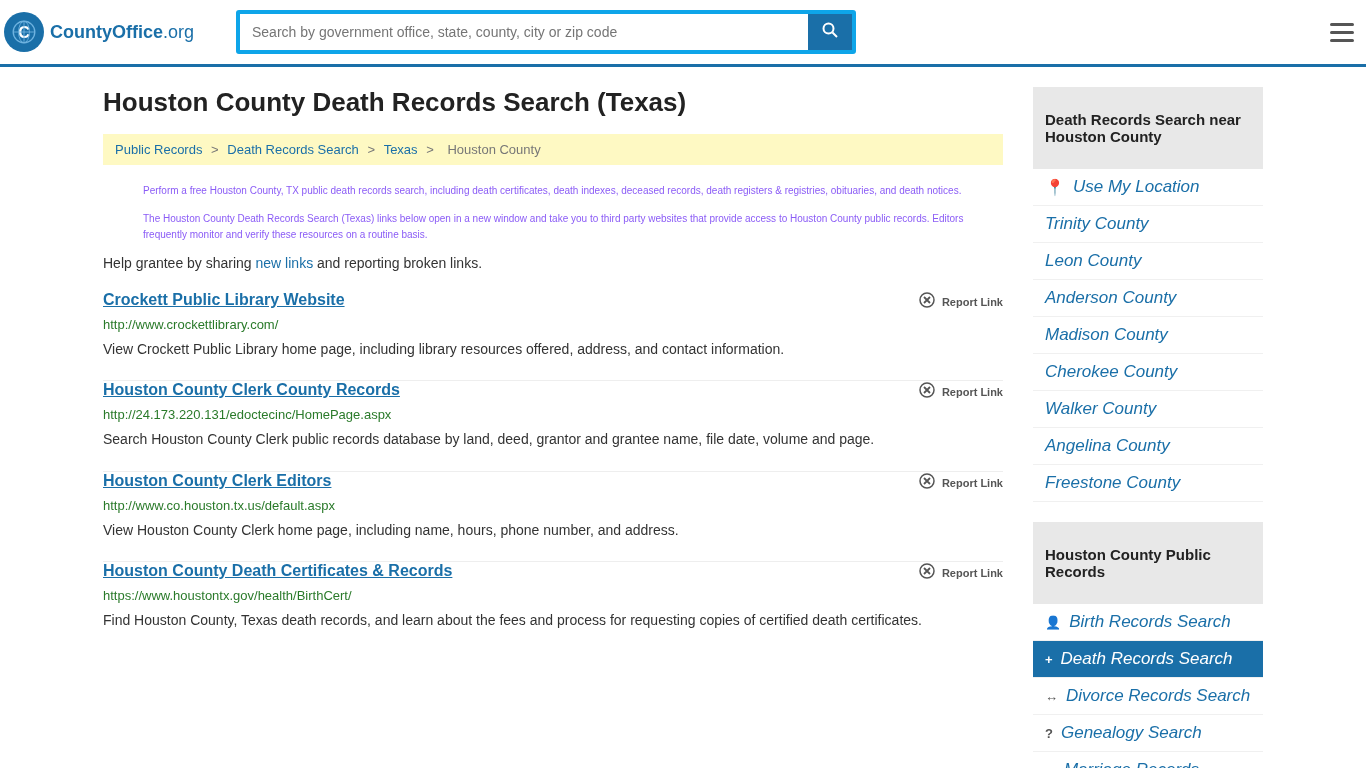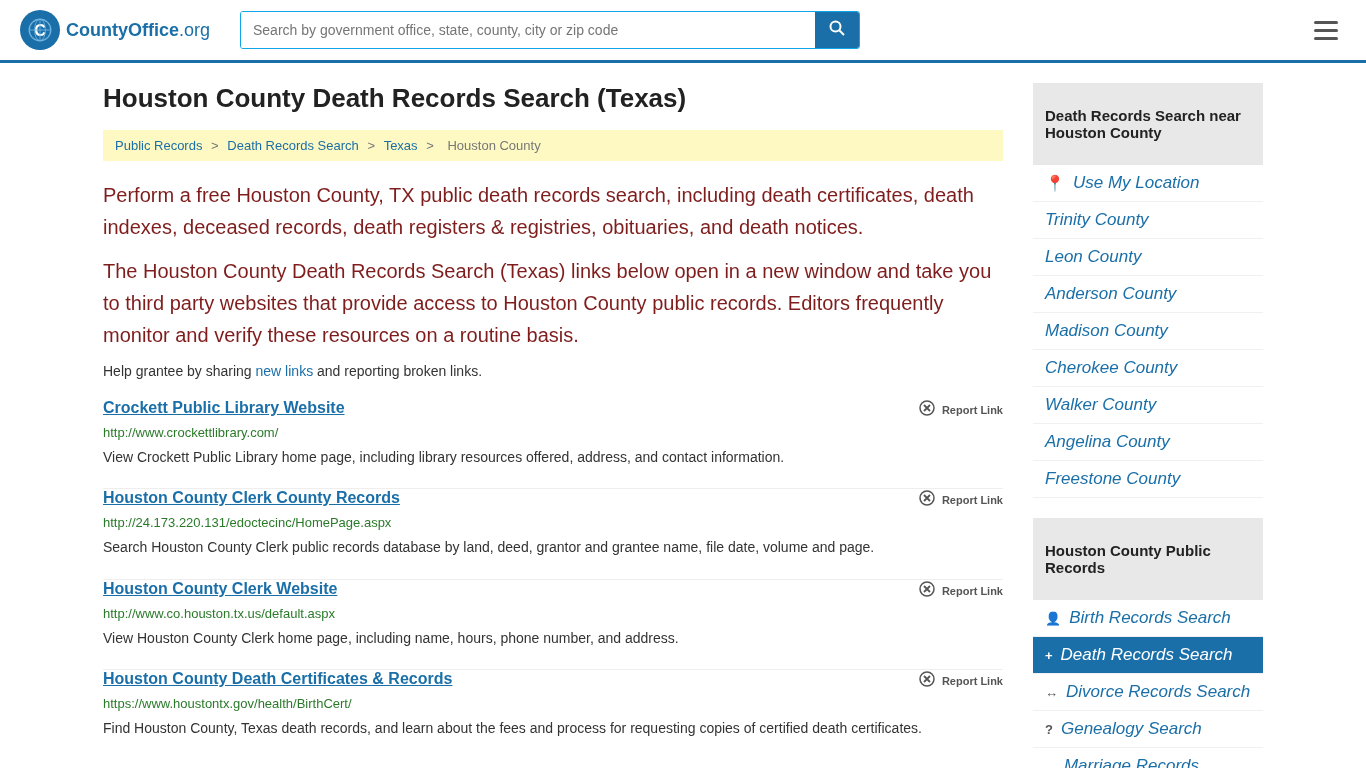--- a/index.html
+++ b/index.html
@@ -2,24 +2,24 @@
 <html><head>
   <meta charset="utf-8">
   <style>
     * { box-sizing: border-box; margin: 0; padding: 0; }
     body { font-family: Arial, sans-serif; font-size: 14px; color: #333; background: #fff; }
 
     
     .header {
       background: #fff;
       border-bottom: 3px solid #1a6fa8;
-      padding: 10px 20px;
+      padding: 10px 4px;
       display: flex;
       align-items: center;
-      gap: 20px;
+      gap: 32px;
     }
     .logo-area {
       display: flex;
       align-items: center;
       gap: 6px;
       min-width: 200px;
     }
     .logo-icon {
       width: 40px;
       height: 40px;
@@ -36,21 +36,21 @@
     }
     .logo-icon svg { width: 36px; height: 36px; }
     .logo-text { font-size: 18px; color: #333; font-weight: bold; }
     .logo-text span { color: #1a6fa8; }
     .logo-org { color: #555; font-weight: normal; }
 
     .search-bar {
       flex: 1;
       max-width: 620px;
       display: flex;
-      border: 1px solid #0ea5e9;
+      border: 4px solid #0ea5e9;
       border-radius: 3px;
       overflow: hidden;
     }
     .search-bar input {
       flex: 1;
       padding: 8px 12px;
       border: none;
       outline: none;
       font-size: 14px;
       color: #666;
@@ -108,21 +108,21 @@
       margin-bottom: 18px;
       font-size: 13px;
       color: #555;
     }
     .breadcrumb a {
       color: #1a6fa8;
       text-decoration: none;
     }
     .breadcrumb span { color: #777; margin: 0 5px; }
 
-    .description { margin-bottom: 12px; line-height: 1.6; font-size: 20px; color: #7f1d1d; }
+    .description { margin-bottom: 12px; line-height: 1.6; font-size: 10px; color: #8b5cf6; margin-left: 40px; }
 
     .help-text { margin-bottom: 20px; font-size: 14px; color: #333; }
     .help-text a { color: #1a6fa8; text-decoration: none; }
 
     
     .record-item {
       border-bottom: 1px solid #eee;
       padding-bottom: 20px;
     }
     .record-item:last-child { border-bottom: none; }
@@ -297,21 +297,21 @@
           </svg>
         </span>
         <span>Report Link</span>
       </div>
     </div>
     <div class="record-url">http://24.173.220.131/edoctecinc/HomePage.aspx</div>
     <div class="record-desc">Search Houston County Clerk public records database by land, deed, grantor and grantee name, file date, volume and page.</div>
   </div>
         <div class="record-item">
     <div class="record-header">
-      <a class="record-title" href="#">Houston County Clerk Website</a>
+      <a class="record-title" href="#">Houston County Clerk Editors</a>
       <div class="report-link">
         <span class="report-icon">
           <svg width="18" height="18" viewBox="0 0 18 18" fill="none" stroke="#555" stroke-width="1.5">
             <circle cx="9" cy="9" r="7"></circle>
             <path d="M6 6 L12 12 M12 6 L6 12" stroke="#555" stroke-width="1.8"></path>
           </svg>
         </span>
         <span>Report Link</span>
       </div>
     </div>

